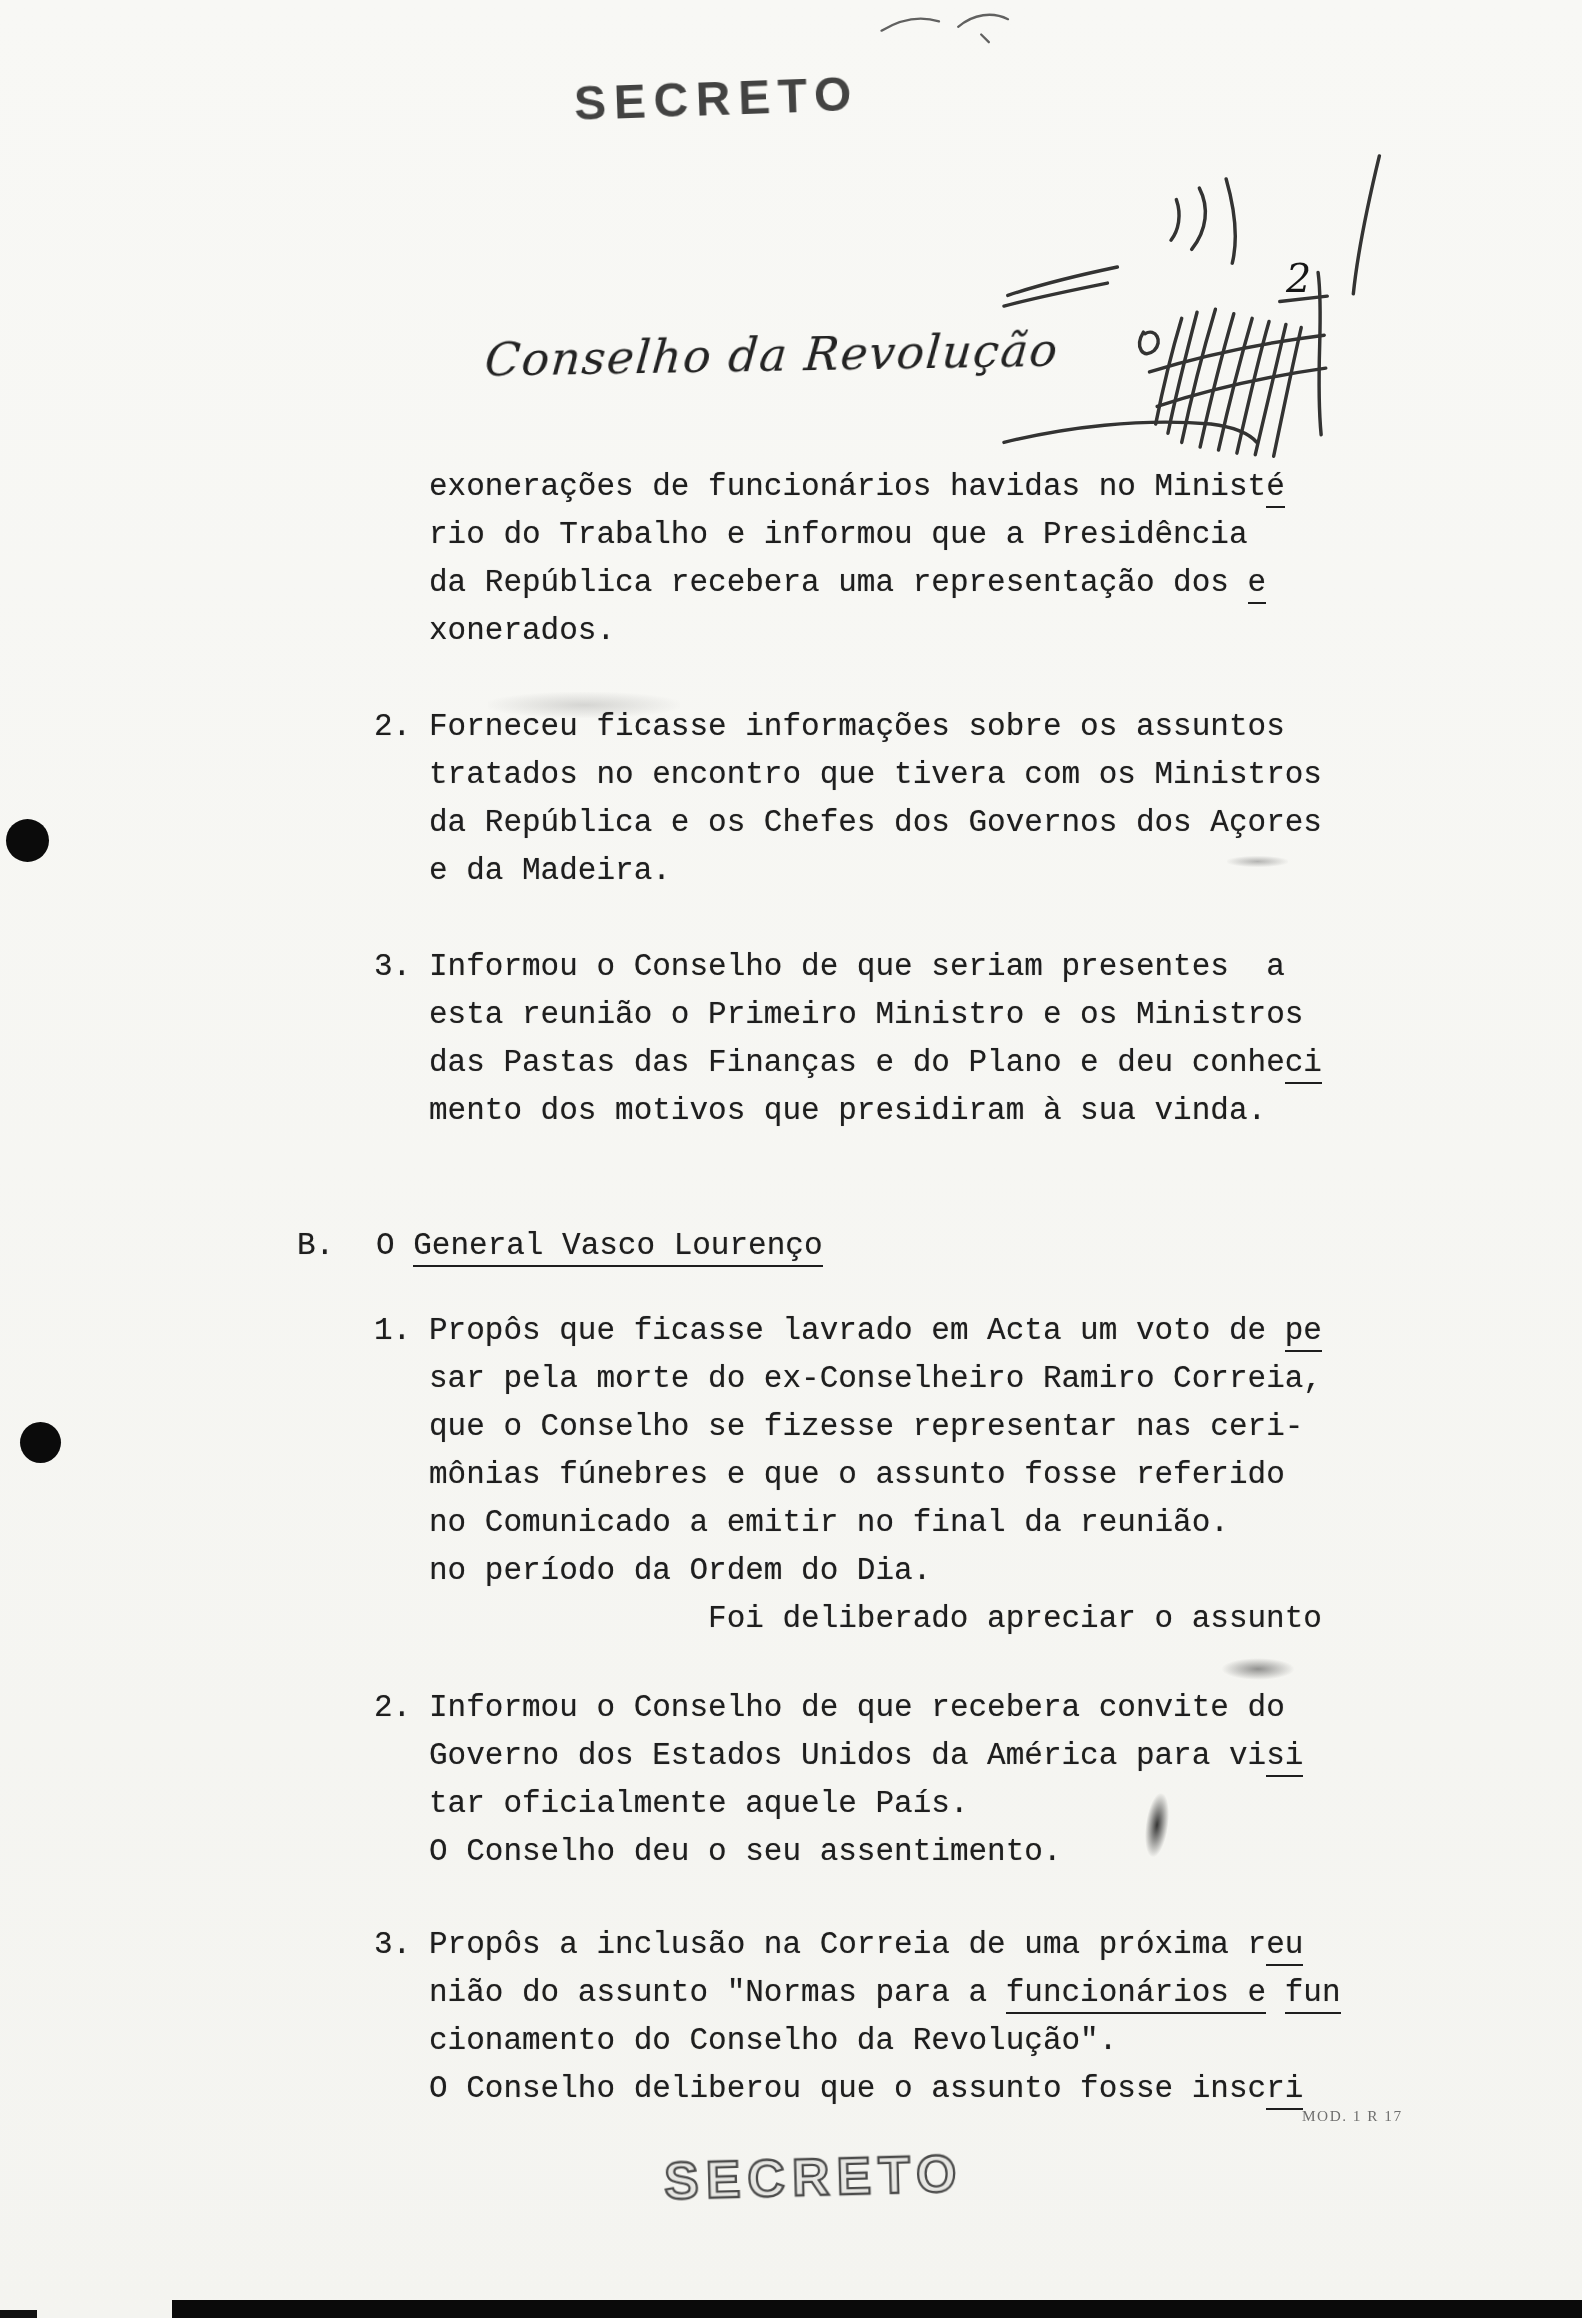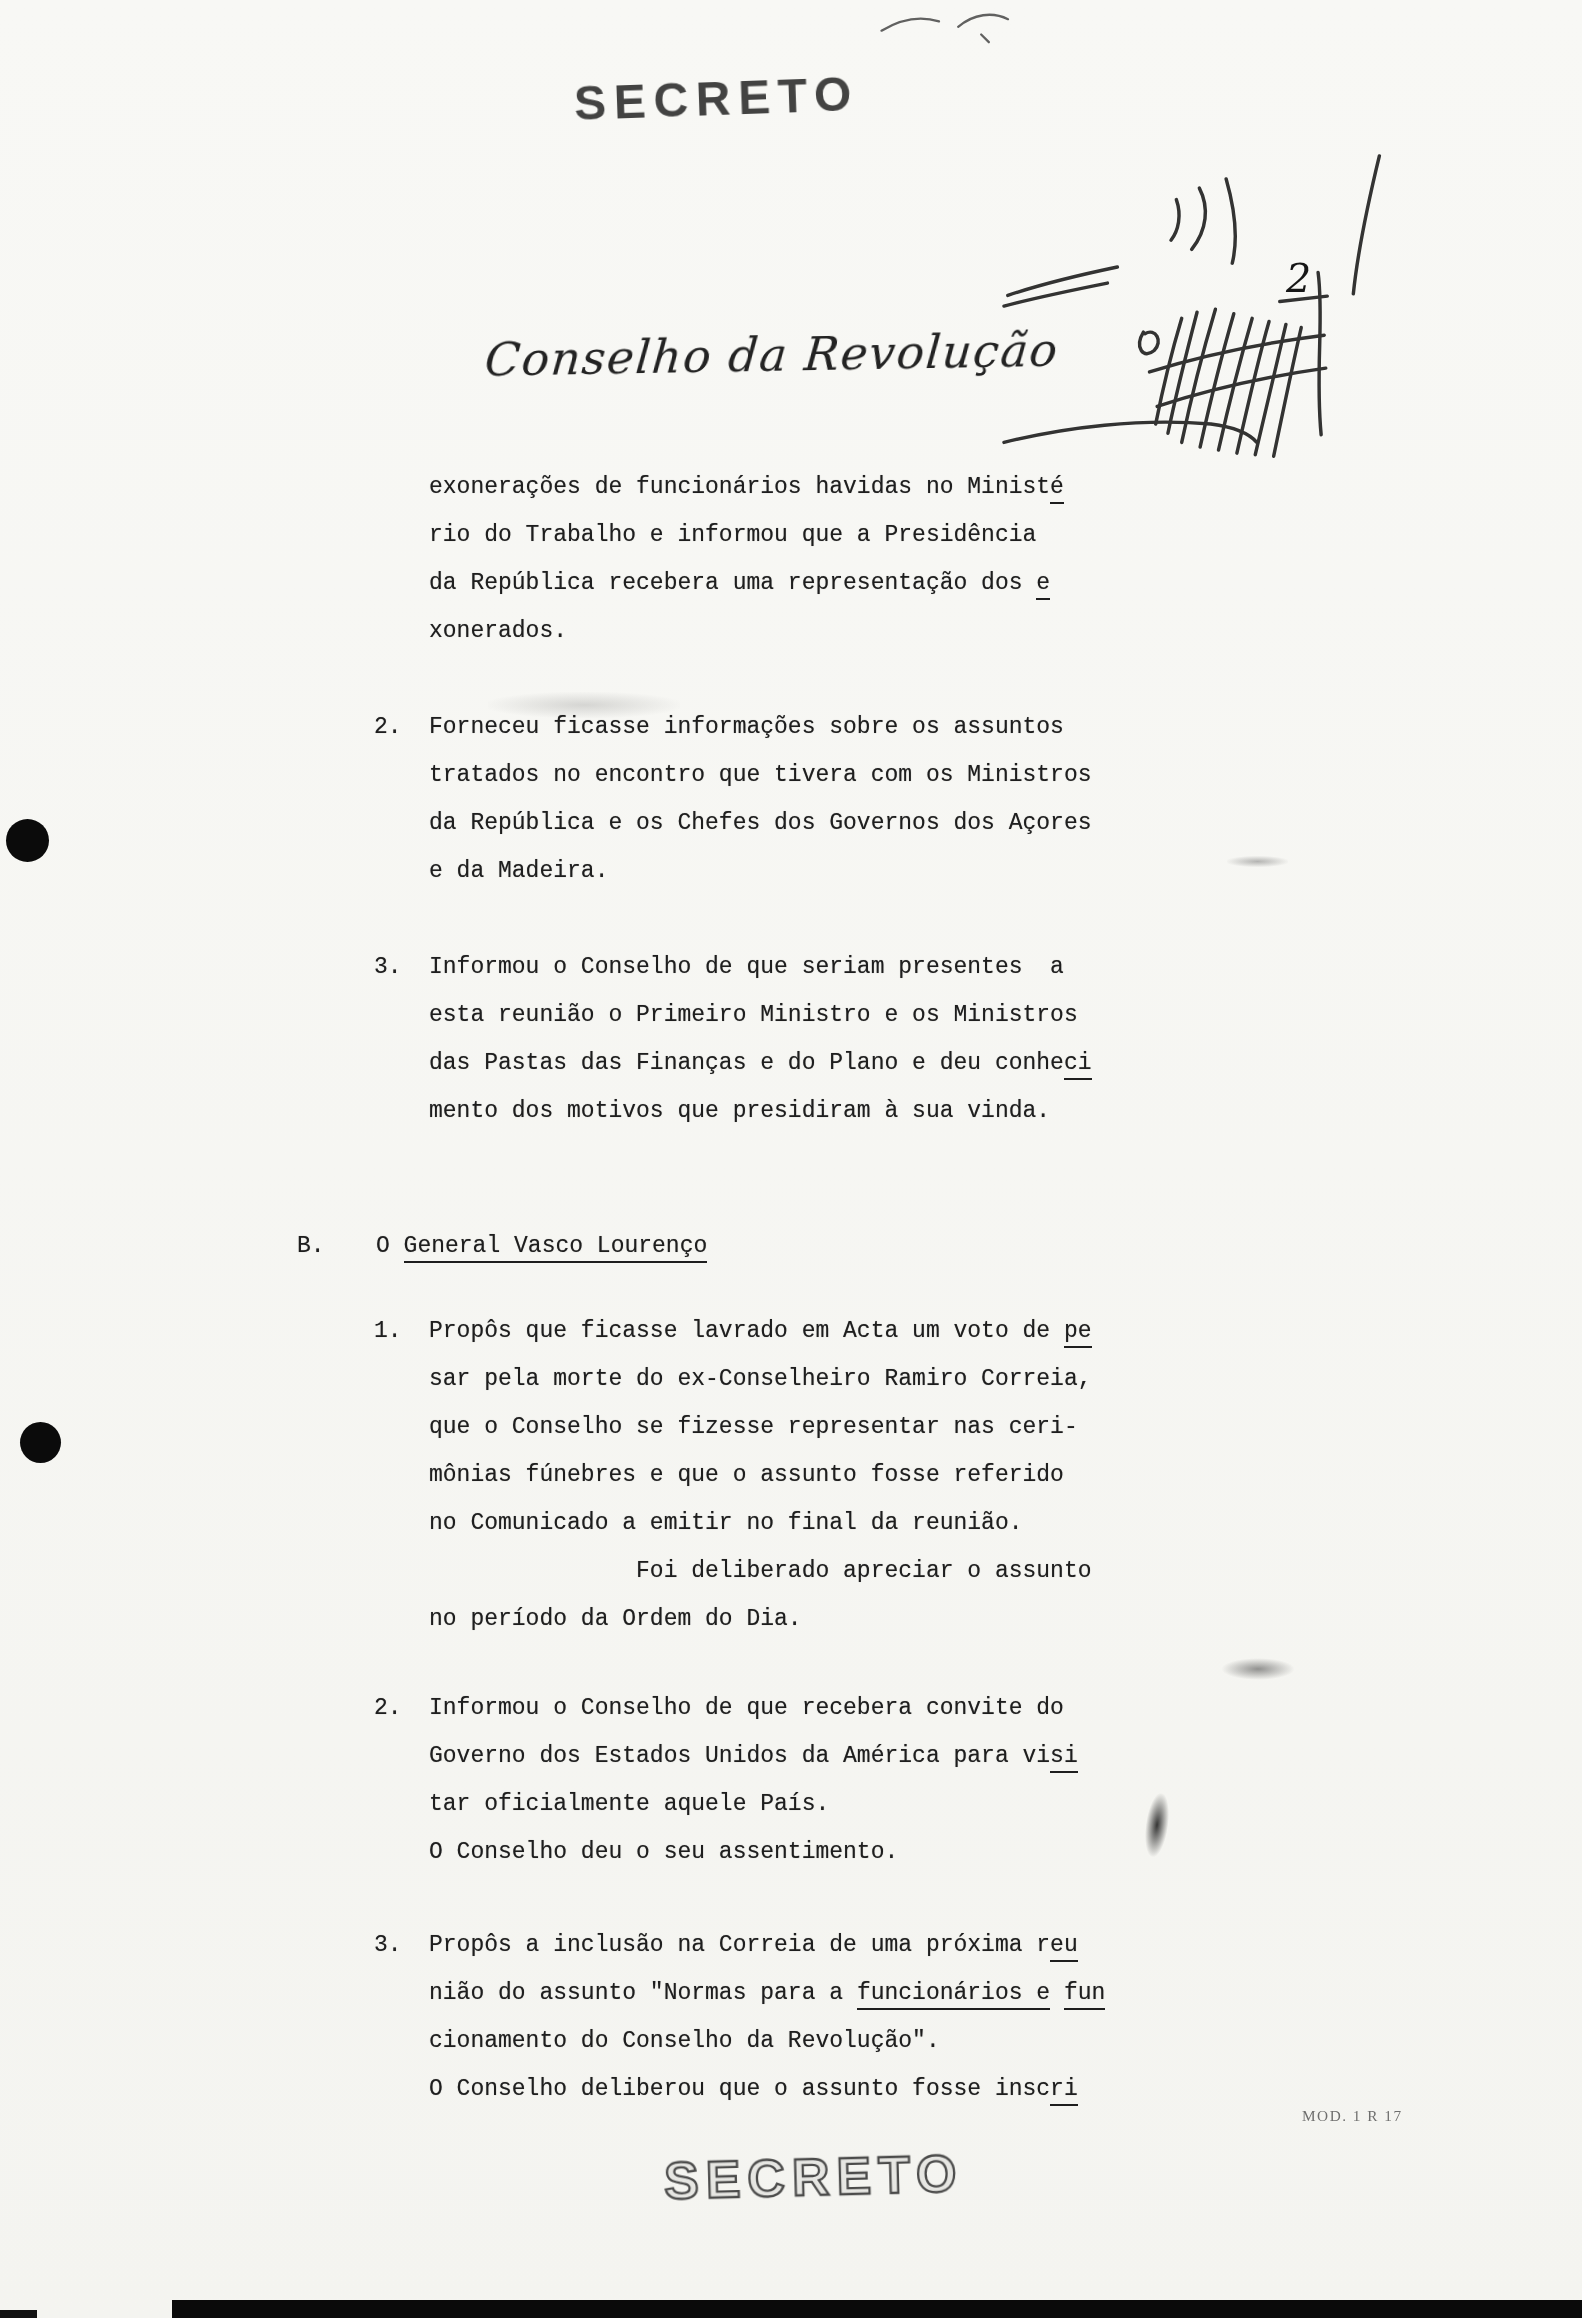--- a/index.html
+++ b/index.html
@@ -29,21 +29,21 @@
   
   .letterhead{
     position:absolute;left:485px;top:328px;
     font-family:"DejaVu Serif","Liberation Serif",serif;
     font-style:italic;font-size:46px;color:#232323;
     transform:rotate(-1deg) skewX(-6deg);
     letter-spacing:1.5px;filter:blur(0.2px);
   }
   
   .doc-body{position:absolute;left:0;top:463px;width:1583px;}
-  .block{position:relative;font-size:23px;line-height:48px;text-shadow:0 0 0.8px rgba(25,25,25,.45);}
+  .block{position:relative;font-size:31px;line-height:48px;text-shadow:0 0 0.8px rgba(25,25,25,.45);}
   .block .num{position:absolute;top:0;}
   .block.intro{padding-left:429px;}
   .block.item{padding-left:429px;}
   .block.item .num{left:374px;}
   .block.section{padding-left:376px;}
   .block.section .num{left:297px;}
   .line{white-space:pre;}
   .u{border-bottom:2.3px solid #1e1e1e;padding-bottom:2.3px;}
   
   .hole{position:absolute;background:#0b0b0b;border-radius:50%;}
@@ -136,22 +136,22 @@
         <span class="num">B.</span>
         <div class="line"><span>O </span><span class="u">General Vasco Lourenço</span></div>
       </div>
       <div class="block item" style="margin-top: 37px;">
         <span class="num">1.</span>
         <div class="line"><span>Propôs que ficasse lavrado em Acta um voto de </span><span class="u">pe</span></div>
         <div class="line"><span>sar pela morte do ex-Conselheiro Ramiro Correia,</span></div>
         <div class="line"><span>que o Conselho se fizesse representar nas ceri-</span></div>
         <div class="line"><span>mônias fúnebres e que o assunto fosse referido</span></div>
         <div class="line"><span>no Comunicado a emitir no final da reunião.</span></div>
+        <div class="line"><span>no período da Ordem do Dia.</span></div>
         <div class="line" style="margin-left: 15ch;"><span>Foi deliberado apreciar o assunto</span></div>
-        <div class="line"><span>no período da Ordem do Dia.</span></div>
       </div>
       <div class="block item" style="margin-top: 41px;">
         <span class="num">2.</span>
         <div class="line"><span>Informou o Conselho de que recebera convite do</span></div>
         <div class="line"><span>Governo dos Estados Unidos da América para vi</span><span class="u">si</span></div>
         <div class="line"><span>tar oficialmente aquele País.</span></div>
         <div class="line"><span>O Conselho deu o seu assentimento.</span></div>
       </div>
       <div class="block item" style="margin-top: 45px;">
         <span class="num">3.</span>

